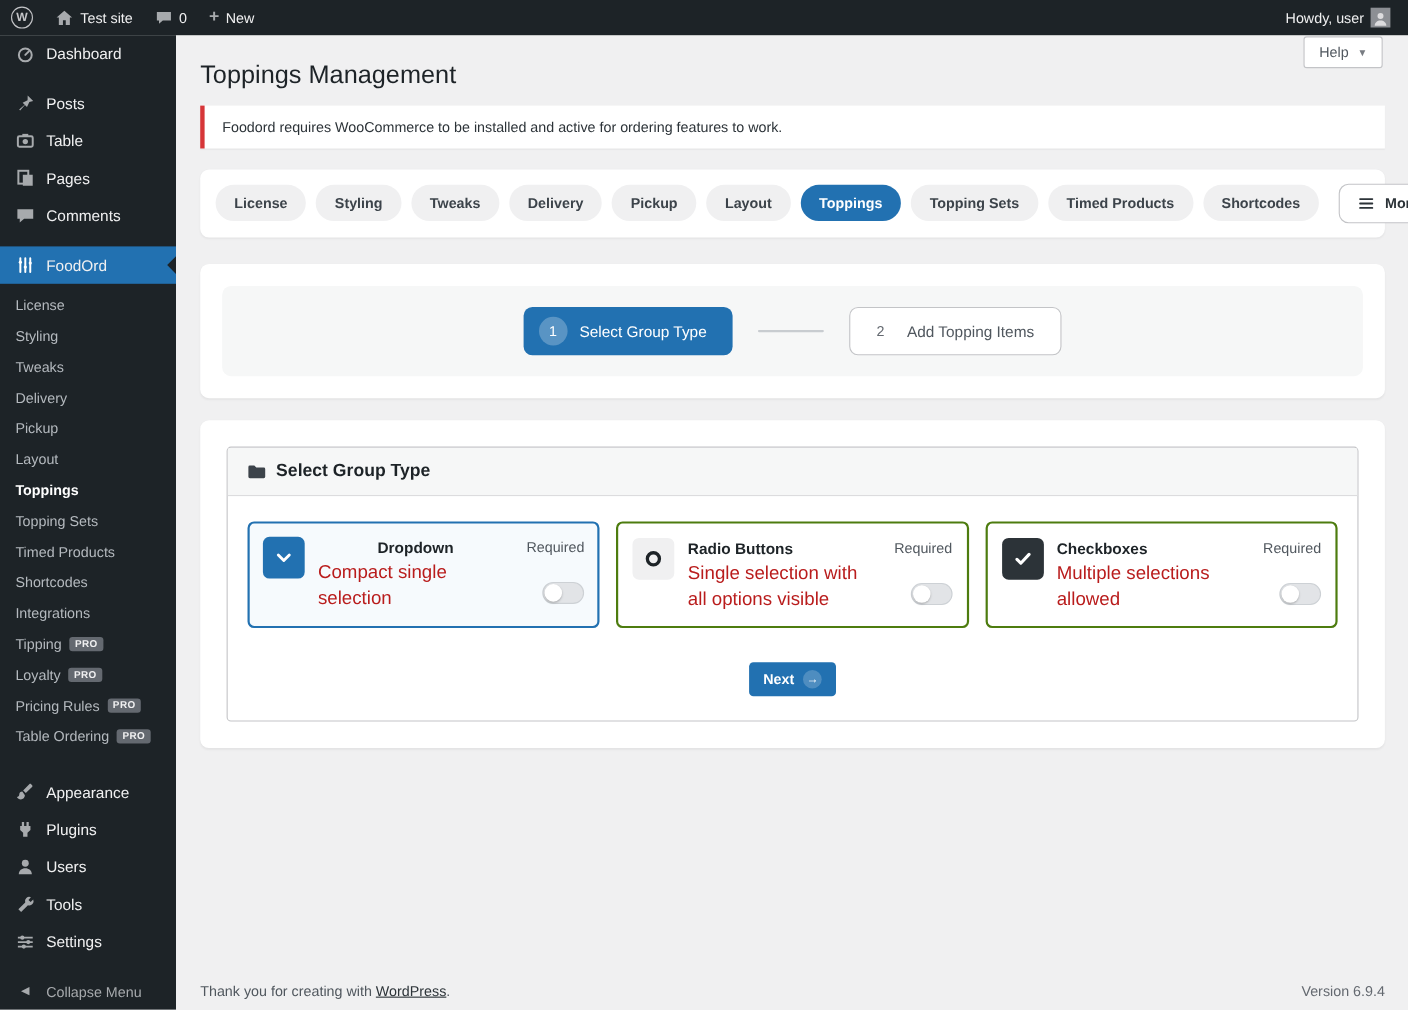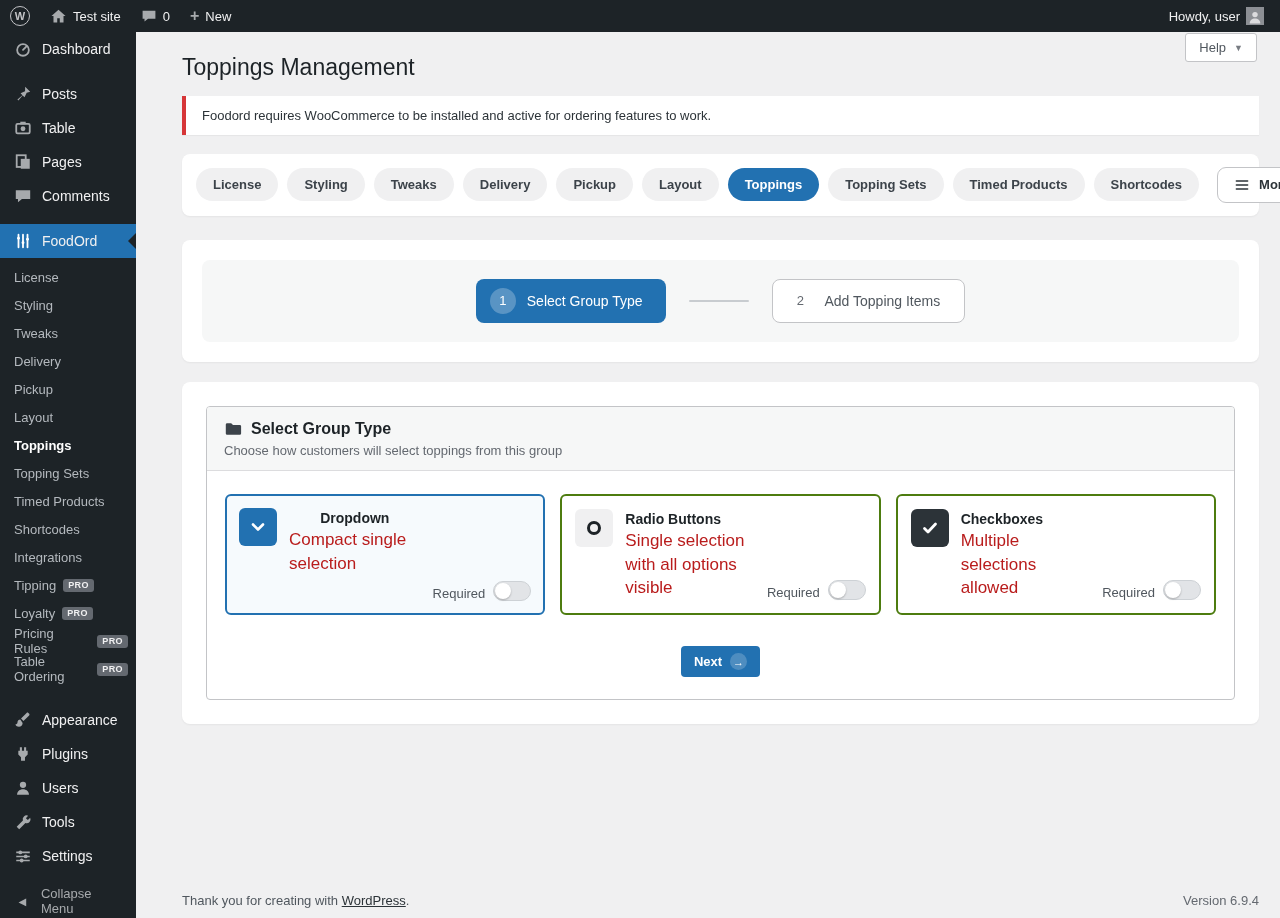--- a/index.html
+++ b/index.html
@@ -25,21 +25,21 @@
     width:20px; height:20px; border:1.4px solid #c3c4c7; border-radius:50%;
     display:flex; align-items:center; justify-content:center;
     font-size:11px; font-weight:700; color:#c3c4c7;
   }
   .ab-plus { font-size:16px; font-weight:700; color:#a7aaad; line-height:1; }
   .ab-right { margin-left:auto; display:flex; align-items:center; padding-right:6px; }
   .avatar { width:18px; height:18px; background:#8c8f94; display:flex; align-items:flex-end; justify-content:center; overflow:hidden; }
 
   
   .sidebar {
-    position:absolute; top:32px; left:0; width:136px; height:886px;
+    position:absolute; top:32px; left:0; width:160px; height:886px;
     background:#1d2327; display:flex; flex-direction:column; overflow:hidden; z-index:50;
   }
   .menu-item {
     display:flex; align-items:center; gap:9px; height:34px; flex:none;
     padding:0 8px 0 13px; color:#f0f0f1; font-size:14px; cursor:pointer;
   }
   .micon { width:20px; height:20px; color:#a7aaad; display:flex; align-items:center; justify-content:center; flex:none; }
   .menu-sep { height:11px; flex:none; }
   .menu-item.current { background:#2271b1; position:relative; }
   .menu-item.current .micon { color:#fff; }
@@ -133,21 +133,21 @@
     padding:13px; display:flex; gap:12px; cursor:pointer; min-height:90px;
   }
   .option-card.selected { border:2px solid #2271b1; background:#f6fafd; padding:12px; }
   .opt-icon { width:38px; height:38px; border-radius:6px; display:flex; align-items:center; justify-content:center; flex:none; }
   .opt-icon.blue { background:#2271b1; }
   .opt-icon.gray { background:#f0f0f1; }
   .opt-icon.dark { background:#2c3338; }
   .opt-text { flex:1; min-width:0; padding-top:2px; }
   .opt-title { font-size:14px; font-weight:600; color:#1d2327; }
   .opt-desc { margin-top:2px; font-size:17px; color:#b91c1c; line-height:1.4; }
-  .opt-side { display:flex; flex-direction:row; align-items:flex-end; gap:8px; flex:none; padding-top:2px; }
+  .opt-side { display:flex; flex-direction:column; align-items:flex-end; gap:24px; flex:none; padding-top:2px; }
   .req-label { font-size:13px; color:#50575e; }
   .toggle {
     width:38px; height:20px; border-radius:10px;
     background:#e2e4e7; border:1px solid #cdd1d5; position:relative; cursor:pointer;
   }
   .toggle .knob {
     position:absolute; left:1px; top:1px; width:16px; height:16px; border-radius:50%;
     background:#fff; box-shadow:0 1px 2px rgba(0,0,0,.25);
   }
   .next-row { display:flex; justify-content:center; padding:31px 18px 22px; }
@@ -439,21 +439,20 @@
 
       <div class="group-header">
         <div class="group-heading">
           <span class="folder-icon">
             <svg width="18" height="18" viewBox="0 0 20 20" fill="currentColor">
                 <path d="M2 5a1.5 1.5 0 011.5-1.5H8l2 2h7.5A1.5 1.5 0 0119 7v8a1.5 1.5 0 01-1.5 1.5h-14A1.5 1.5 0 012 15z"></path>
               </svg>
           </span>
           <span>Select Group Type</span>
         </div>
-        <div class="group-sub">Choose how customers will select toppings from this group</div>
       </div>
 
       <div class="options">
 
         <div class="option-card selected">
           <span class="opt-icon blue">
             <svg width="20" height="20" viewBox="0 0 20 20">
                 <path d="M5 7.5l5 5 5-5" fill="none" stroke="#fff" stroke-width="2.6" stroke-linecap="round" stroke-linejoin="round"></path>
               </svg>
           </span>

